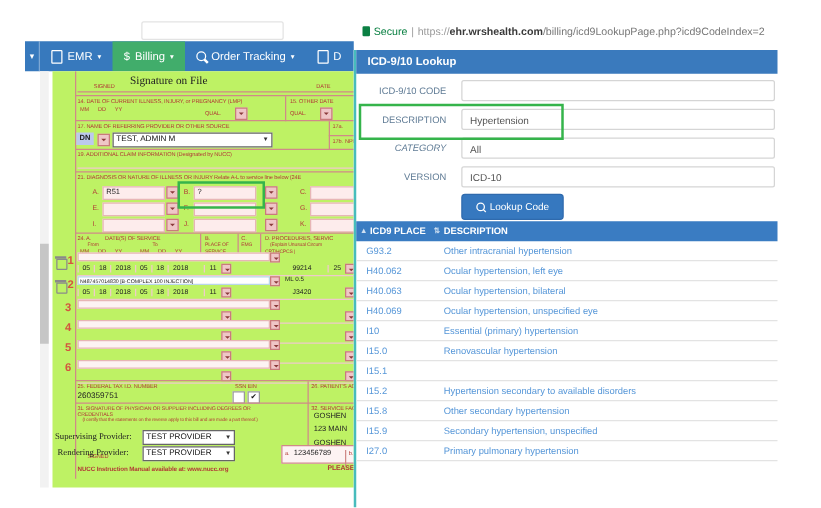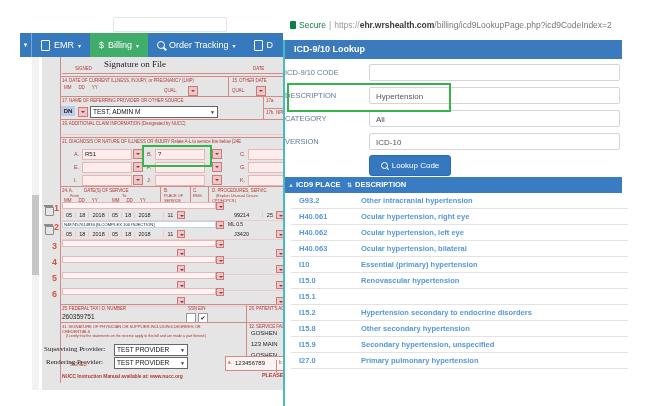--- a/index.html
+++ b/index.html
@@ -23,21 +23,21 @@
   .tb-caret{font-size:6px;}
   .ic-file{display:inline-block;width:7px;height:9px;border:1px solid #fff;border-radius:1px;background:transparent;}
   .ic-search{display:inline-block;width:6px;height:6px;border:1.5px solid #fff;border-radius:50%;position:relative;}
   .ic-search::after{content:"";position:absolute;left:5px;top:6px;width:4px;height:1.5px;background:#fff;transform:rotate(45deg);}
 
   
   .vscroll{left:32px;top:57px;width:7px;height:333px;background:#f2f2f2;}
   .vthumb{position:absolute;left:0;top:138px;width:7px;height:80px;background:#c6c6c6;}
 
   
-  .form-wrap{left:42px;top:57px;width:241px;height:333px;overflow:hidden;background:#e5e5e5;font-size:4.5px;color:#b13c36;}
+  .form-wrap{left:42px;top:57px;width:241px;height:333px;overflow:hidden;background:#bef264;font-size:4.5px;color:#b13c36;}
   .form-edge{position:absolute;left:18px;top:0;height:326px;border-left:1px solid #d08a88;}
   .fr{color:#b13c36;letter-spacing:-0.1px;white-space:nowrap;}
   .blk{color:#222;}
   .sec{position:absolute;left:18px;width:230px;border-top:1px solid #d08a88;}
   .ser{font-family:"Liberation Serif",serif;}
   .dsq{position:absolute;width:8px;height:8px;background:#efc6c7;border:1px solid #c97b7b;}
   .dsq::after{content:"";position:absolute;left:2px;top:3px;border-left:2px solid transparent;border-right:2px solid transparent;border-top:2.5px solid #8b3a3a;}
   .pinp{position:absolute;height:9px;background:#fdecec;border:1px solid #e7b6b6;}
   .diag-val{font-size:6px;color:#222;padding-left:2px;line-height:9px;}
   .greenbox{position:absolute;border:2px solid #35b44b;background:transparent;z-index:5;}
@@ -51,28 +51,28 @@
   .rnum{position:absolute;color:#d4553f;font-weight:bold;font-size:9px;}
   .trash{position:absolute;width:7px;height:7px;border:1px solid #8a8a8a;border-radius:0 0 1px 1px;}
   .trash::before{content:"";position:absolute;left:-2px;top:-3px;width:9px;height:1.5px;background:#8a8a8a;}
   .cb{position:absolute;width:8px;height:8px;border:1px solid #999;background:#fff;font-size:6px;line-height:8px;text-align:center;color:#111;}
   .vdiv{position:absolute;border-left:1px solid #d08a88;}
   .tick{word-spacing:6px;}
 
   
   .modal{left:283px;top:40px;width:374px;height:366px;background:#fff;border-left:2px solid #47bcbc;}
   .m-head{position:absolute;left:0;top:0;width:337px;height:19px;background:#3a7abd;color:#fff;font-weight:bold;font-size:9px;line-height:19px;padding-left:9px;box-sizing:border-box;}
-  .m-lab{position:absolute;width:72px;font-size:7.5px;color:#5f7b95;line-height:17px;}
+  .m-lab{position:absolute;width:72px;text-align:right;font-size:7.5px;color:#5f7b95;line-height:17px;}
   .m-inp{position:absolute;left:84px;width:251px;height:17px;border:1px solid #d5d5d5;border-radius:2px;font-size:8px;color:#555;line-height:17px;padding-left:6px;box-sizing:border-box;background:#fff;}
   .m-btn{position:absolute;left:84px;top:115px;width:80px;height:19px;background:#3678bf;border:1px solid #2f6aad;border-radius:3px;color:#fff;font-size:8px;display:flex;align-items:center;justify-content:center;gap:4px;}
   .ic-search-s{display:inline-block;width:5px;height:5px;border:1.2px solid #fff;border-radius:50%;position:relative;}
   .ic-search-s::after{content:"";position:absolute;left:4px;top:5px;width:3px;height:1.2px;background:#fff;transform:rotate(45deg);}
   .t-head{position:absolute;left:0;top:137px;width:337px;height:16px;background:#3a7cc2;color:#fff;font-weight:bold;font-size:7.5px;line-height:16px;}
   .t-head .s-ic{color:#cfe0f2;font-size:6px;}
-  .t-body{position:absolute;left:6px;top:153px;width:337px;font-weight:bold;}
+  .t-body{position:absolute;left:0;top:153px;width:337px;}
   .t-row{height:15px;line-height:15px;border-bottom:1px solid #e3e3e3;font-size:7.5px;color:#5596d8;position:relative;}
   .t-code{position:absolute;left:8px;}
   .t-desc{position:absolute;left:70px;}
   .hc1{position:absolute;left:3px;} .hc1t{position:absolute;left:11px;}
   .hc2{position:absolute;left:62px;} .hc2t{position:absolute;left:70px;}
 </style>
 </head>
 <body>
 
 <div class="page">
@@ -378,21 +378,21 @@
   <div class="abs modal">
     <div class="m-head">ICD-9/10 Lookup</div>
 
     <span class="m-lab" style="top:24px;">ICD-9/10 CODE</span>
     <div class="m-inp" style="top:24px;"></div>
 
     <span class="m-lab" style="top:47px;">DESCRIPTION</span>
     <div class="m-inp" style="top:47px;">Hypertension</div>
     <div class="greenbox" style="left:2px;top:43px;width:160px;height:25px;"></div>
 
-    <span class="m-lab" style="top:70px;">CATEGORY</span>
+    <span class="m-lab" style="top:70px;font-style:italic;">CATEGORY</span>
     <div class="m-inp" style="top:70px;">All</div>
 
     <span class="m-lab" style="top:93px;">VERSION</span>
     <div class="m-inp" style="top:93px;">ICD-10</div>
 
     <div class="m-btn">
       <span class="ic-search-s"></span>
       <span>Lookup Code</span>
     </div>
 
@@ -401,53 +401,53 @@
       <span class="hc1t">ICD9 PLACE</span>
       <span class="s-ic hc2">⇅</span>
       <span class="hc2t">DESCRIPTION</span>
     </div>
     <div class="t-body">
       <div class="t-row">
         <span class="t-code">G93.2</span>
         <span class="t-desc">Other intracranial hypertension</span>
       </div>
 
-      <div class="t-row">
-        <span class="t-code">H40.061</span>
-        <span class="t-desc">Ocular hypertension, right eye</span>
-      </div>
 
       <div class="t-row">
         <span class="t-code">H40.062</span>
         <span class="t-desc">Ocular hypertension, left eye</span>
       </div>
 
       <div class="t-row">
         <span class="t-code">H40.063</span>
         <span class="t-desc">Ocular hypertension, bilateral</span>
       </div>
 
+      <div class="t-row">
+        <span class="t-code">H40.069</span>
+        <span class="t-desc">Ocular hypertension, unspecified eye</span>
+      </div>
 
       <div class="t-row">
         <span class="t-code">I10</span>
         <span class="t-desc">Essential (primary) hypertension</span>
       </div>
 
       <div class="t-row">
         <span class="t-code">I15.0</span>
         <span class="t-desc">Renovascular hypertension</span>
       </div>
 
       <div class="t-row">
         <span class="t-code">I15.1</span>
       </div>
 
       <div class="t-row">
         <span class="t-code">I15.2</span>
-        <span class="t-desc">Hypertension secondary to endocrine disorders</span>
+        <span class="t-desc">Hypertension secondary to available disorders</span>
       </div>
 
       <div class="t-row">
         <span class="t-code">I15.8</span>
         <span class="t-desc">Other secondary hypertension</span>
       </div>
 
       <div class="t-row">
         <span class="t-code">I15.9</span>
         <span class="t-desc">Secondary hypertension, unspecified</span>

